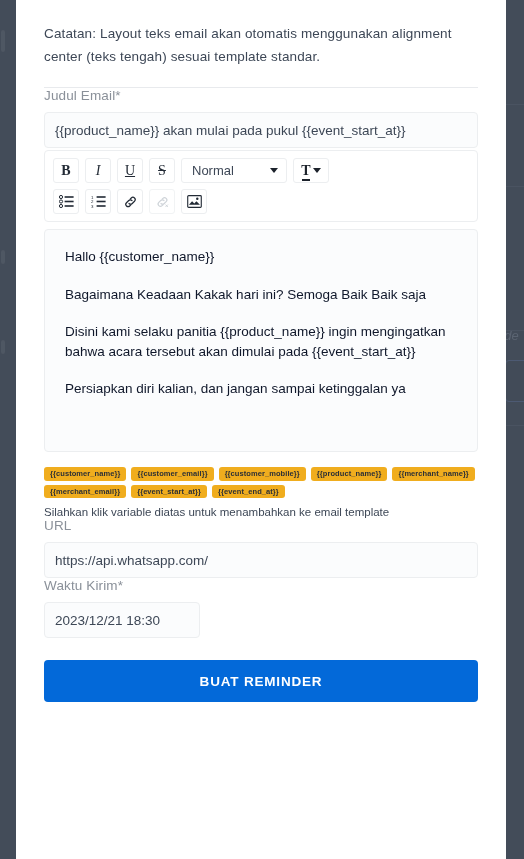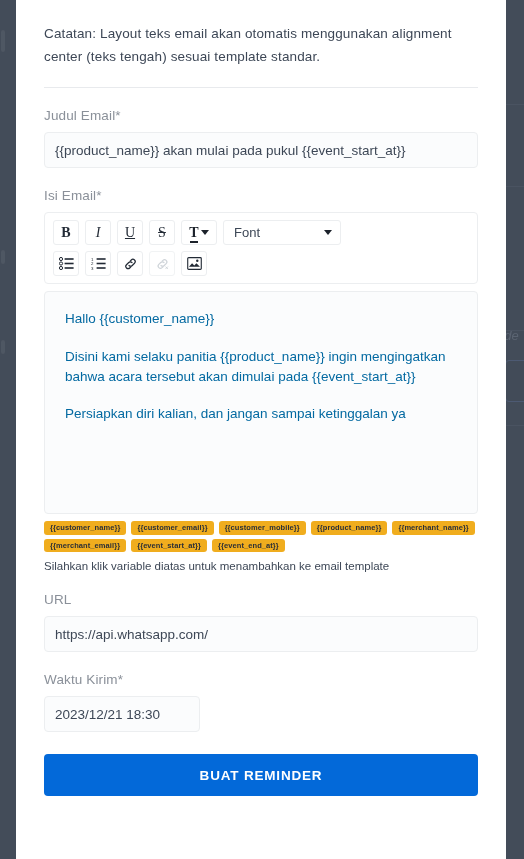--- a/index.html
+++ b/index.html
@@ -108,21 +108,20 @@
   .divider {
     border-top: 1px solid #e8eaed;
     margin: 19px 0 0 0;
     height: 0;
   }
 
   
   .field-label {
     font-size: 13.5px;
     color: #8a9099;
-    margin-top: 20px;
     margin-bottom: 9px;
     letter-spacing: 0.01em;
   }
 
   
   .text-input {
     width: 100%;
     box-sizing: border-box;
     height: 36px;
     border: 1px solid #eceef0;
@@ -246,30 +245,30 @@
     background: #fbfcfd;
     height: 223px;
     padding: 17px 20px;
     box-sizing: border-box;
     overflow: hidden;
   }
   .editor-body p {
     margin: 0 0 17px 0;
     font-size: 13.5px;
     line-height: 1.5;
-    color: #0369a1;
+    color: #0f172a;
   }
   .editor-body p:last-child { margin-bottom: 15px; }
 
   
   .chips {
     display: flex;
     flex-wrap: wrap;
     gap: 4px 5px;
-    margin-top: 7px;
+    margin-top: 15px;
     width: 448px;
   }
   .chip {
     background: #f0ad1e;
     color: #2b2f36;
     font-size: 7.5px;
     font-weight: bold;
     border-radius: 3px;
     padding: 3px 6px;
     line-height: 1;
@@ -324,41 +323,40 @@
     <div class="modal-inner">
 
       <div class="note">Catatan: Layout teks email akan otomatis menggunakan alignment center (teks tengah) sesuai template standar.</div>
       <div class="divider"></div>
 
       
       <div class="field-label">Judul Email*</div>
       <input class="text-input" type="text" value="{{product_name}} akan mulai pada pukul {{event_start_at}}" style="">
 
       
-      <div class="field-label">Isi Email*</div>
 
       <div class="editor-wrap">
         <div class="editor-toolbar">
 
           <div class="tb-row">
             <button class="tb-btn bold">B</button>
             <button class="tb-btn italic">I</button>
             <button class="tb-btn underline">U</button>
             <button class="tb-btn strike">S</button>
 
+            <div class="tb-select sel-normal">
+              <span>Normal</span>
+              <span class="caret"></span>
+            </div>
 
             <div class="tb-btn-split">
               <span class="tcolor-glyph">T</span>
               <span class="caret-sm"></span>
             </div>
 
-            <div class="tb-select sel-font">
-              <span>Font</span>
-              <span class="caret"></span>
-            </div>
           </div>
 
           <div class="tb-row">
             <button class="tb-btn">
               <svg class="icon-svg" width="15" height="13" viewBox="0 0 15 13">
                 <circle cx="2" cy="2" r="1.6" fill="none" stroke="#222a35" stroke-width="1"></circle>
                 <circle cx="2" cy="6.5" r="1.6" fill="none" stroke="#222a35" stroke-width="1"></circle>
                 <circle cx="2" cy="11" r="1.6" fill="none" stroke="#222a35" stroke-width="1"></circle>
                 <rect x="5.6" y="1.2" width="9" height="1.6" fill="#222a35"></rect>
                 <rect x="5.6" y="5.7" width="9" height="1.6" fill="#222a35"></rect>
@@ -394,20 +392,21 @@
                 <path d="M2 10.6l3.4-4 2.4 2.6 2.2-2.4 3.9 3.8z" fill="#222a35"></path>
                 <circle cx="11" cy="4" r="1.3" fill="#222a35"></circle>
               </svg>
             </button>
           </div>
 
         </div>
 
         <div class="editor-body">
           <p>Hallo {{customer_name}}</p>
+          <p>Bagaimana Keadaan Kakak hari ini? Semoga Baik Baik saja</p>
           <p>Disini kami selaku panitia {{product_name}} ingin mengingatkan bahwa acara tersebut akan dimulai pada {{event_start_at}}</p>
           <p>Persiapkan diri kalian, dan jangan sampai ketinggalan ya</p>
         </div>
       </div>
 
       
       <div class="chips">
         <span class="chip">{{customer_name}}</span>
         <span class="chip">{{customer_email}}</span>
         <span class="chip">{{customer_mobile}}</span>

